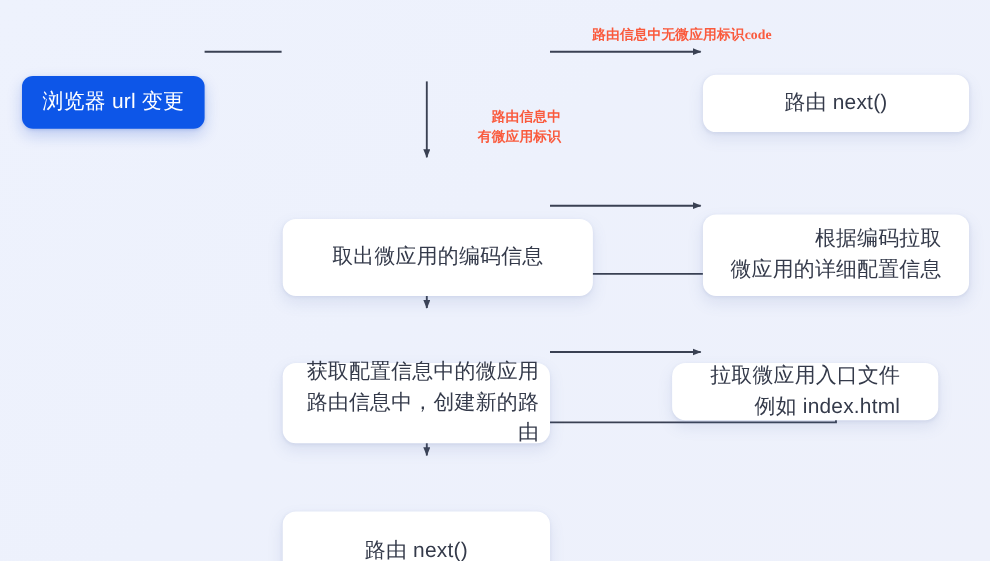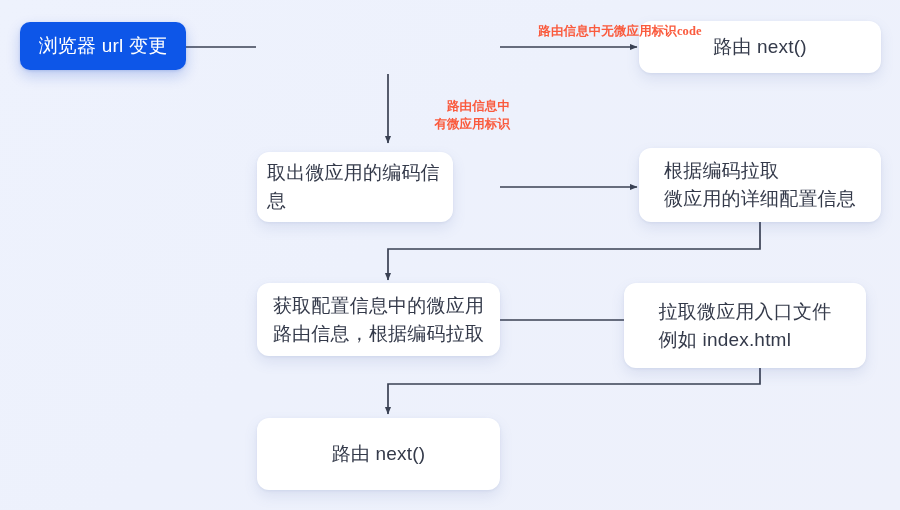--- a/index.html
+++ b/index.html
@@ -26,31 +26,32 @@
     width: 900px;
     height: 510px;
     pointer-events: none;
   }
   .node {
     position: absolute;
     box-sizing: border-box;
     display: flex;
     align-items: center;
     justify-content: center;
-    text-align: left;
+    text-align: right;
     border-radius: 12px;
     background: #ffffff;
     color: #343a4a;
     font-size: 19px;
     line-height: 1.45;
     letter-spacing: 0.2px;
     box-shadow: 0 6px 14px rgba(86, 108, 170, 0.13),
                 0 1px 3px rgba(86, 108, 170, 0.10);
     white-space: pre-line;
     padding: 4px 10px;
+    margin-top: 47px;
   }
   .node.start {
     background: #0d56e8;
     color: #ffffff;
     border-radius: 10px;
     font-size: 19px;
     box-shadow: 0 6px 14px rgba(20, 70, 200, 0.22),
                 0 1px 3px rgba(20, 70, 200, 0.16);
   }
   .edge-label {
@@ -103,29 +104,29 @@
     <g>
       <path d="M760,356 L760,384 L388,384 L388,414" stroke="#3a4153" stroke-width="1.7" fill="none" stroke-linejoin="miter" marker-end="url(#arrow)"></path>
     </g>
   </svg>
 
   <div class="node start" style="left:20px; top:22px; width:166px; height:48px;">浏览器 url 变更</div>
 
 
   <div class="node" style="left:639px; top:21px; width:242px; height:52px;">路由 next()</div>
 
-  <div class="node" style="left:257px; top:152px; width:196px; height:70px;">取出微应用的编码信息</div>
+  <div class="node" style="left:257px; top:152px; width:282px; height:70px;">取出微应用的编码信息</div>
 
   <div class="node" style="left:639px; top:148px; width:242px; height:74px;">根据编码拉取
 微应用的详细配置信息</div>
 
   <div class="node" style="left:257px; top:283px; width:243px; height:73px;">获取配置信息中的微应用
-路由信息，根据编码拉取</div>
+路由信息中，创建新的路由</div>
 
-  <div class="node" style="left:624px; top:283px; width:242px; height:85px;">拉取微应用入口文件
+  <div class="node" style="left:611px; top:283px; width:242px; height:52px;">拉取微应用入口文件
 例如 index.html</div>
 
   <div class="node" style="left:257px; top:418px; width:243px; height:72px;">路由 next()</div>
 
   <div class="edge-label" style="left:516px; top:22px; width:208px;font-family:Liberation Serif, serif;">路由信息中无微应用标识code</div>
 
   <div class="edge-label" style="left:400px; top:97px; width:110px; text-align:right;">路由信息中
 有微应用标识</div>
 
 </div>

